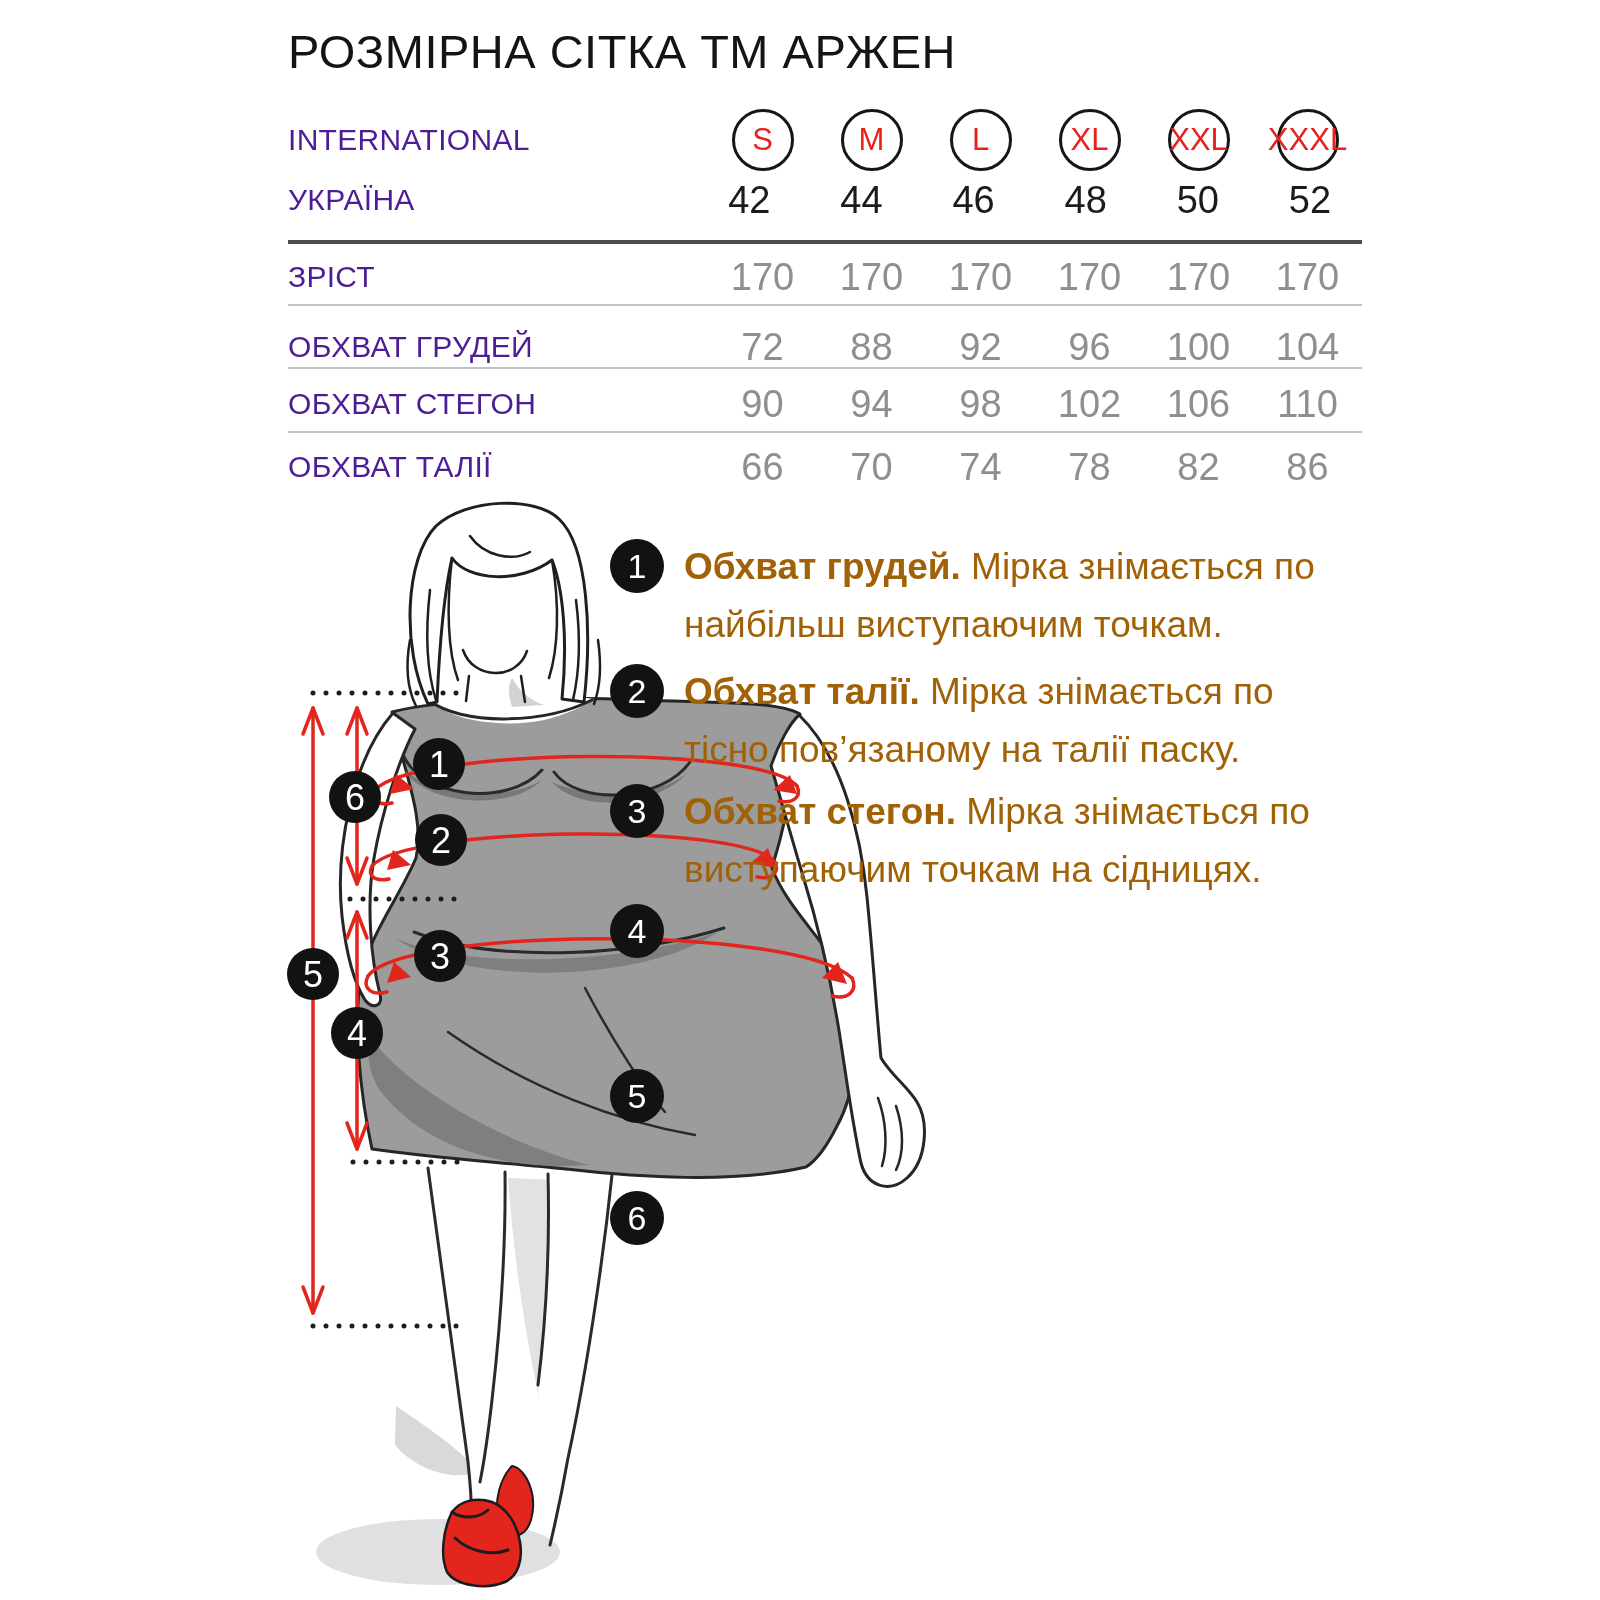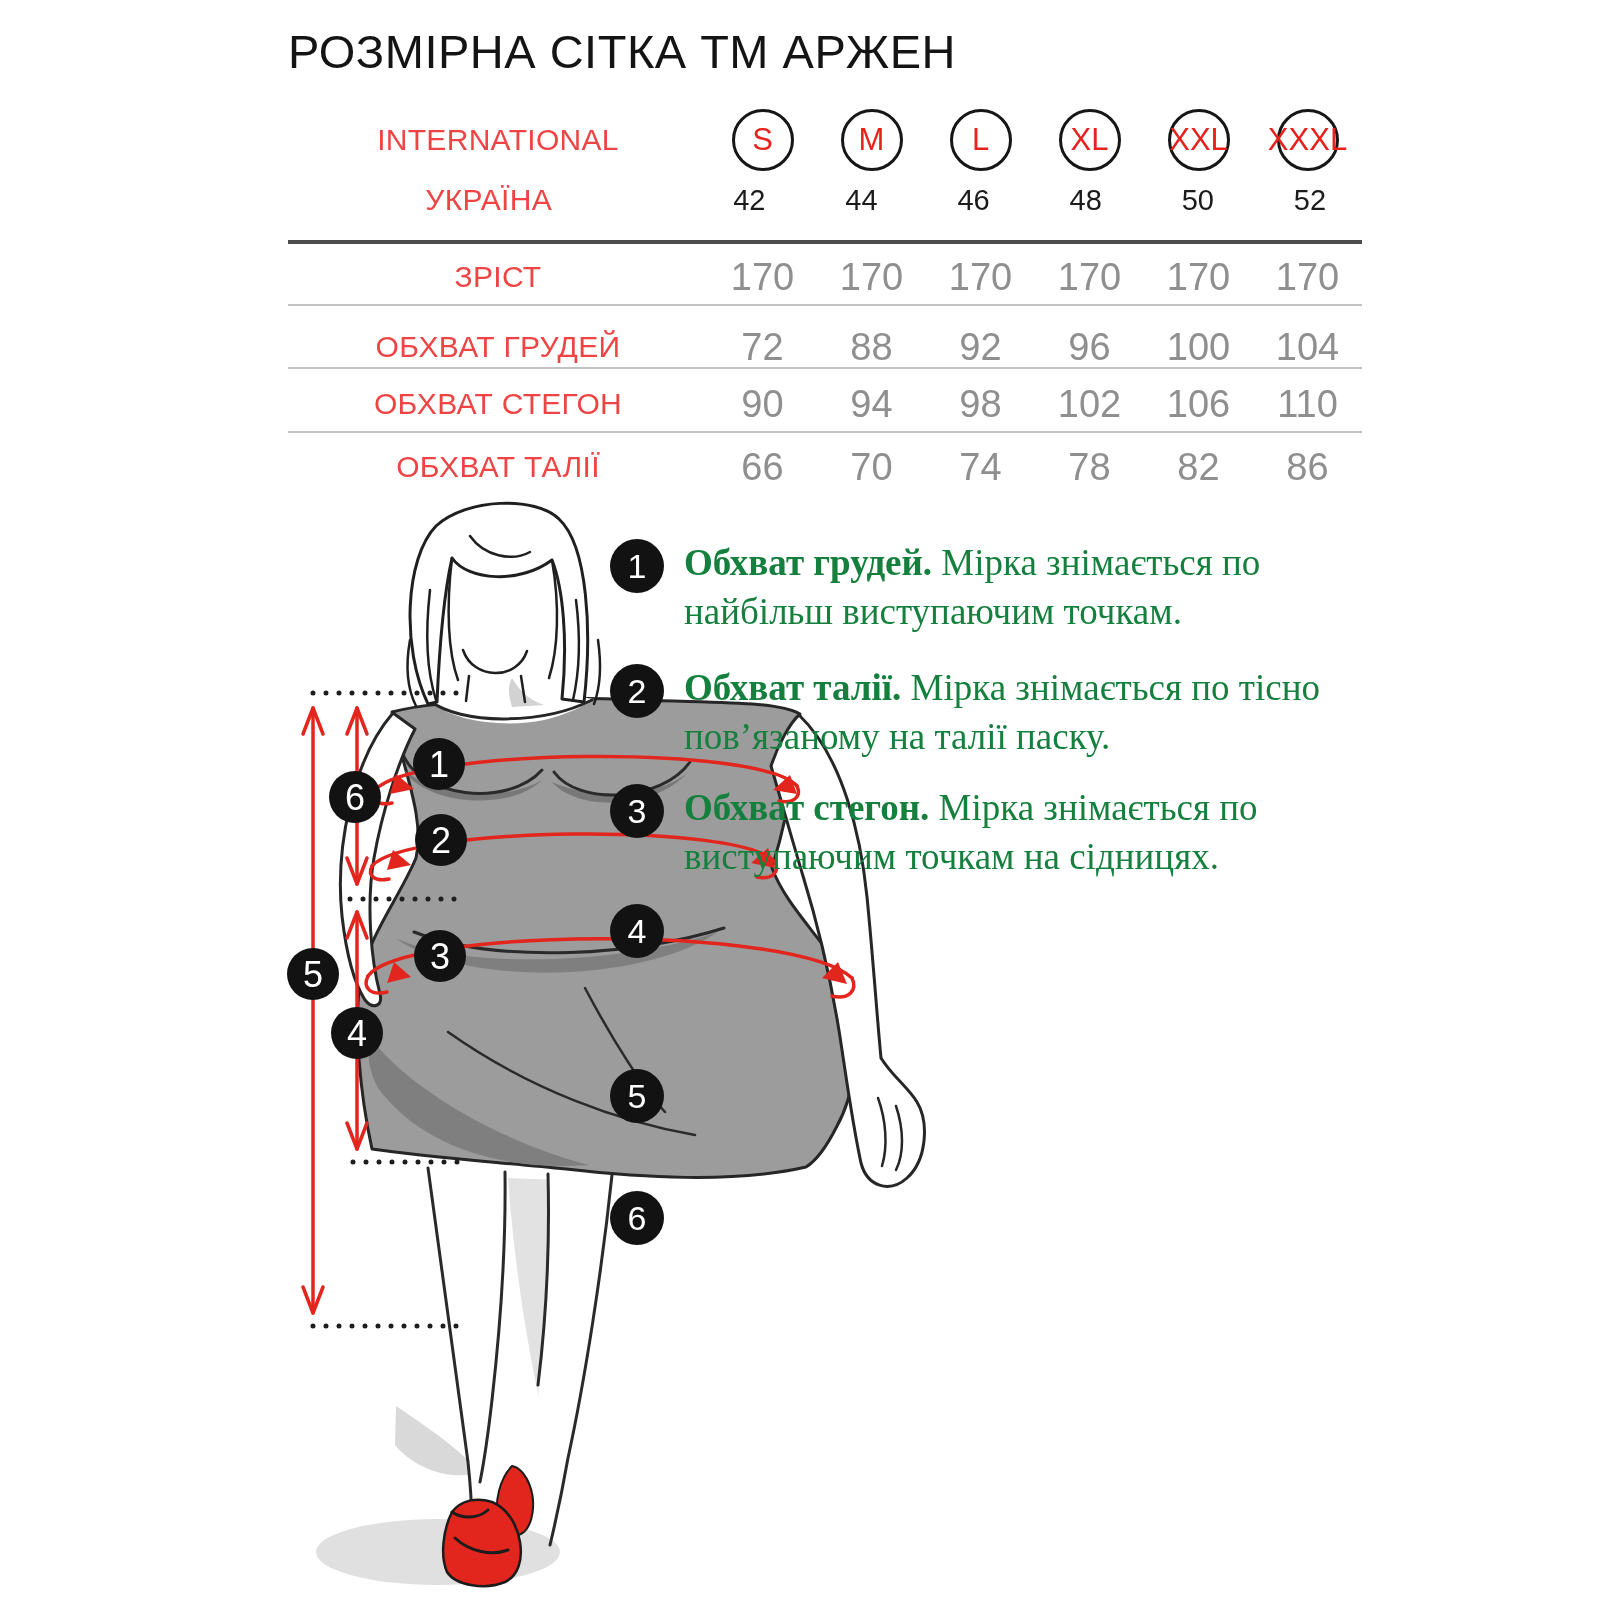--- a/index.html
+++ b/index.html
@@ -4,36 +4,36 @@
 <style>
   html,body{margin:0;padding:0;background:#ffffff;}
   #page{position:relative;width:1600px;height:1600px;background:#fff;overflow:hidden;
         font-family:"Liberation Sans","DejaVu Sans",sans-serif;color:#141414;padding-left:20px;}
 
   .title{position:absolute;left:288px;top:24px;font-size:47px;font-weight:500;
          letter-spacing:.5px;color:#141414;white-space:nowrap;}
 
   
   .trow{position:absolute;left:288px;width:1074px;display:flex;align-items:center;height:48px;}
-  .tlabel{width:420px;font-size:30px;font-weight:500;color:#ef4444;letter-spacing:.3px;text-align:center;}
+  .tlabel{width:420px;font-size:30px;font-weight:500;color:#4c1d95;letter-spacing:.3px;}
   .tcell{width:109px;text-align:center;}
   .val-gray{font-size:38px;color:#8f8f8f;}
-  .val-black{font-size:29px;color:#1b1b1b;}
+  .val-black{font-size:38px;color:#1b1b1b;}
   .sizecircle{display:inline-flex;align-items:center;justify-content:center;
               width:56px;height:56px;border:3px solid #161616;border-radius:50%;
               color:#e8211d;font-size:31px;font-weight:500;white-space:nowrap;overflow:visible;}
   .hline{position:absolute;left:288px;width:1074px;}
   .hline.thick{height:4px;background:#4d4d4d;}
   .hline.thin{height:2px;background:#c2c2c2;}
 
   
   .instr{position:absolute;left:610px;display:flex;gap:20px;align-items:flex-start;}
   .icircle{flex:0 0 auto;width:54px;height:54px;border-radius:50%;background:#121212;
            color:#fff;font-size:34px;display:flex;align-items:center;justify-content:center;margin-top:1px;}
-  .itext{width:660px;font-size:37px;line-height:49px;color:#15803d;font-family:Liberation Serif, serif;}
+  .itext{width:660px;font-size:37px;line-height:58px;color:#a16207;}
   .itext b{font-weight:700;}
 
   svg text{font-family:"Liberation Sans","DejaVu Sans",sans-serif;}
 </style>
 </head>
 <body>
 
 <div id="page">
 
   <div class="title">РОЗМІРНА СІТКА ТМ АРЖЕН</div>

